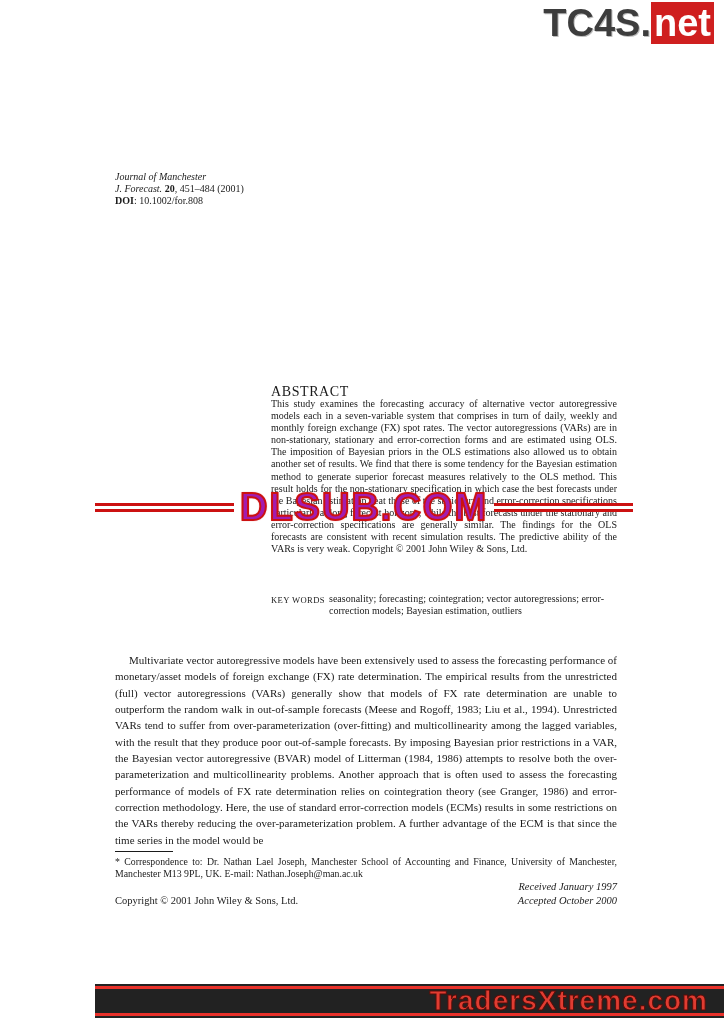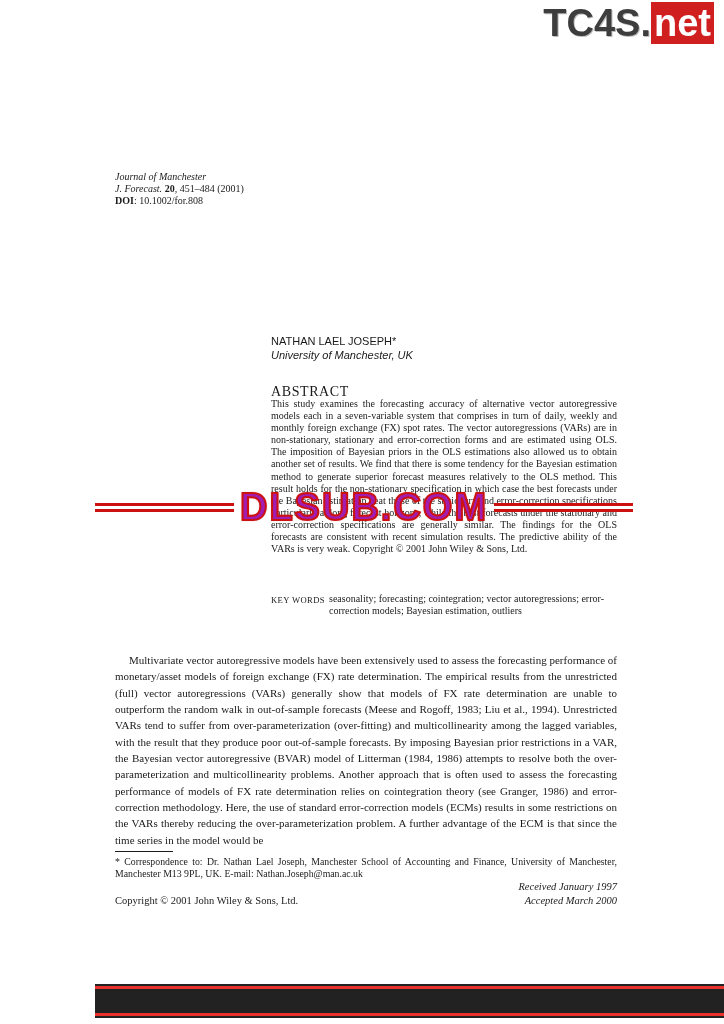--- a/index.html
+++ b/index.html
@@ -141,24 +141,20 @@
 
   <div class="wm-top"><span>TC4S.</span><span class="tld">net</span></div>
 
   <div class="journal-header">
     <div class="it">Journal of Manchester</div>
     <div><span class="it">J. Forecast. </span><span class="bd">20</span><span>, 451–484 (2001)</span></div>
     <div><span class="bd">DOI</span><span>: 10.1002/for.808</span></div>
   </div>
 
 
-  <div class="author-block">
-    <div>NATHAN LAEL JOSEPH*</div>
-    <div class="affiliation">University of Manchester, UK</div>
-  </div>
 
   <div class="abstract-heading">ABSTRACT</div>
   <div class="abstract-text">This study examines the forecasting accuracy of alternative vector autoregressive models each in a seven-variable system that comprises in turn of daily, weekly and monthly foreign exchange (FX) spot rates. The vector autoregressions (VARs) are in non-stationary, stationary and error-correction forms and are estimated using OLS. The imposition of Bayesian priors in the OLS estimations also allowed us to obtain another set of results. We find that there is some tendency for the Bayesian estimation method to generate superior forecast measures relatively to the OLS method. This result holds for the non-stationary specification in which case the best forecasts under the Bayesian estimation beat those of the stationary and error-correction specifications particularly at long forecast horizons, while the best forecasts under the stationary and error-correction specifications are generally similar. The findings for the OLS forecasts are consistent with recent simulation results. The predictive ability of the VARs is very weak. Copyright © 2001 John Wiley &amp; Sons, Ltd.</div>
 
   <div class="wm-mid">
     <div class="wm-line"></div>
     <div class="wm-text">DLSUB.COM</div>
     <div class="wm-line"></div>
   </div>
 
@@ -168,21 +164,22 @@
   </div>
 
   <div class="body-text">Multivariate vector autoregressive models have been extensively used to assess the forecasting performance of monetary/asset models of foreign exchange (FX) rate determination. The empirical results from the unrestricted (full) vector autoregressions (VARs) generally show that models of FX rate determination are unable to outperform the random walk in out-of-sample forecasts (Meese and Rogoff, 1983; Liu et al., 1994). Unrestricted VARs tend to suffer from over-parameterization (over-fitting) and multicollinearity among the lagged variables, with the result that they produce poor out-of-sample forecasts. By imposing Bayesian prior restrictions in a VAR, the Bayesian vector autoregressive (BVAR) model of Litterman (1984, 1986) attempts to resolve both the over-parameterization and multicollinearity problems. Another approach that is often used to assess the forecasting performance of models of FX rate determination relies on cointegration theory (see Granger, 1986) and error-correction methodology. Here, the use of standard error-correction models (ECMs) results in some restrictions on the VARs thereby reducing the over-parameterization problem. A further advantage of the ECM is that since the time series in the model would be</div>
 
   <div class="footnote-rule"></div>
   <div class="footnote">* Correspondence to: Dr. Nathan Lael Joseph, Manchester School of Accounting and Finance, University of Manchester, Manchester M13 9PL, UK. E-mail: Nathan.Joseph@man.ac.uk</div>
 
   <div class="received">Received January 1997</div>
   <div class="footer-row">
     <div class="copyright">Copyright © 2001 John Wiley &amp; Sons, Ltd.</div>
-    <div class="accepted">Accepted March 2000</div>
+    <div class="accepted">Accepted October 2000</div>
   </div>
 
   <div class="wm-bottom">
     <div class="bar top"></div>
+    <div class="wm-btext">TradersXtreme.com</div>
     <div class="bar bottom"></div>
   </div>
 
 </div>
 
 </body></html>

